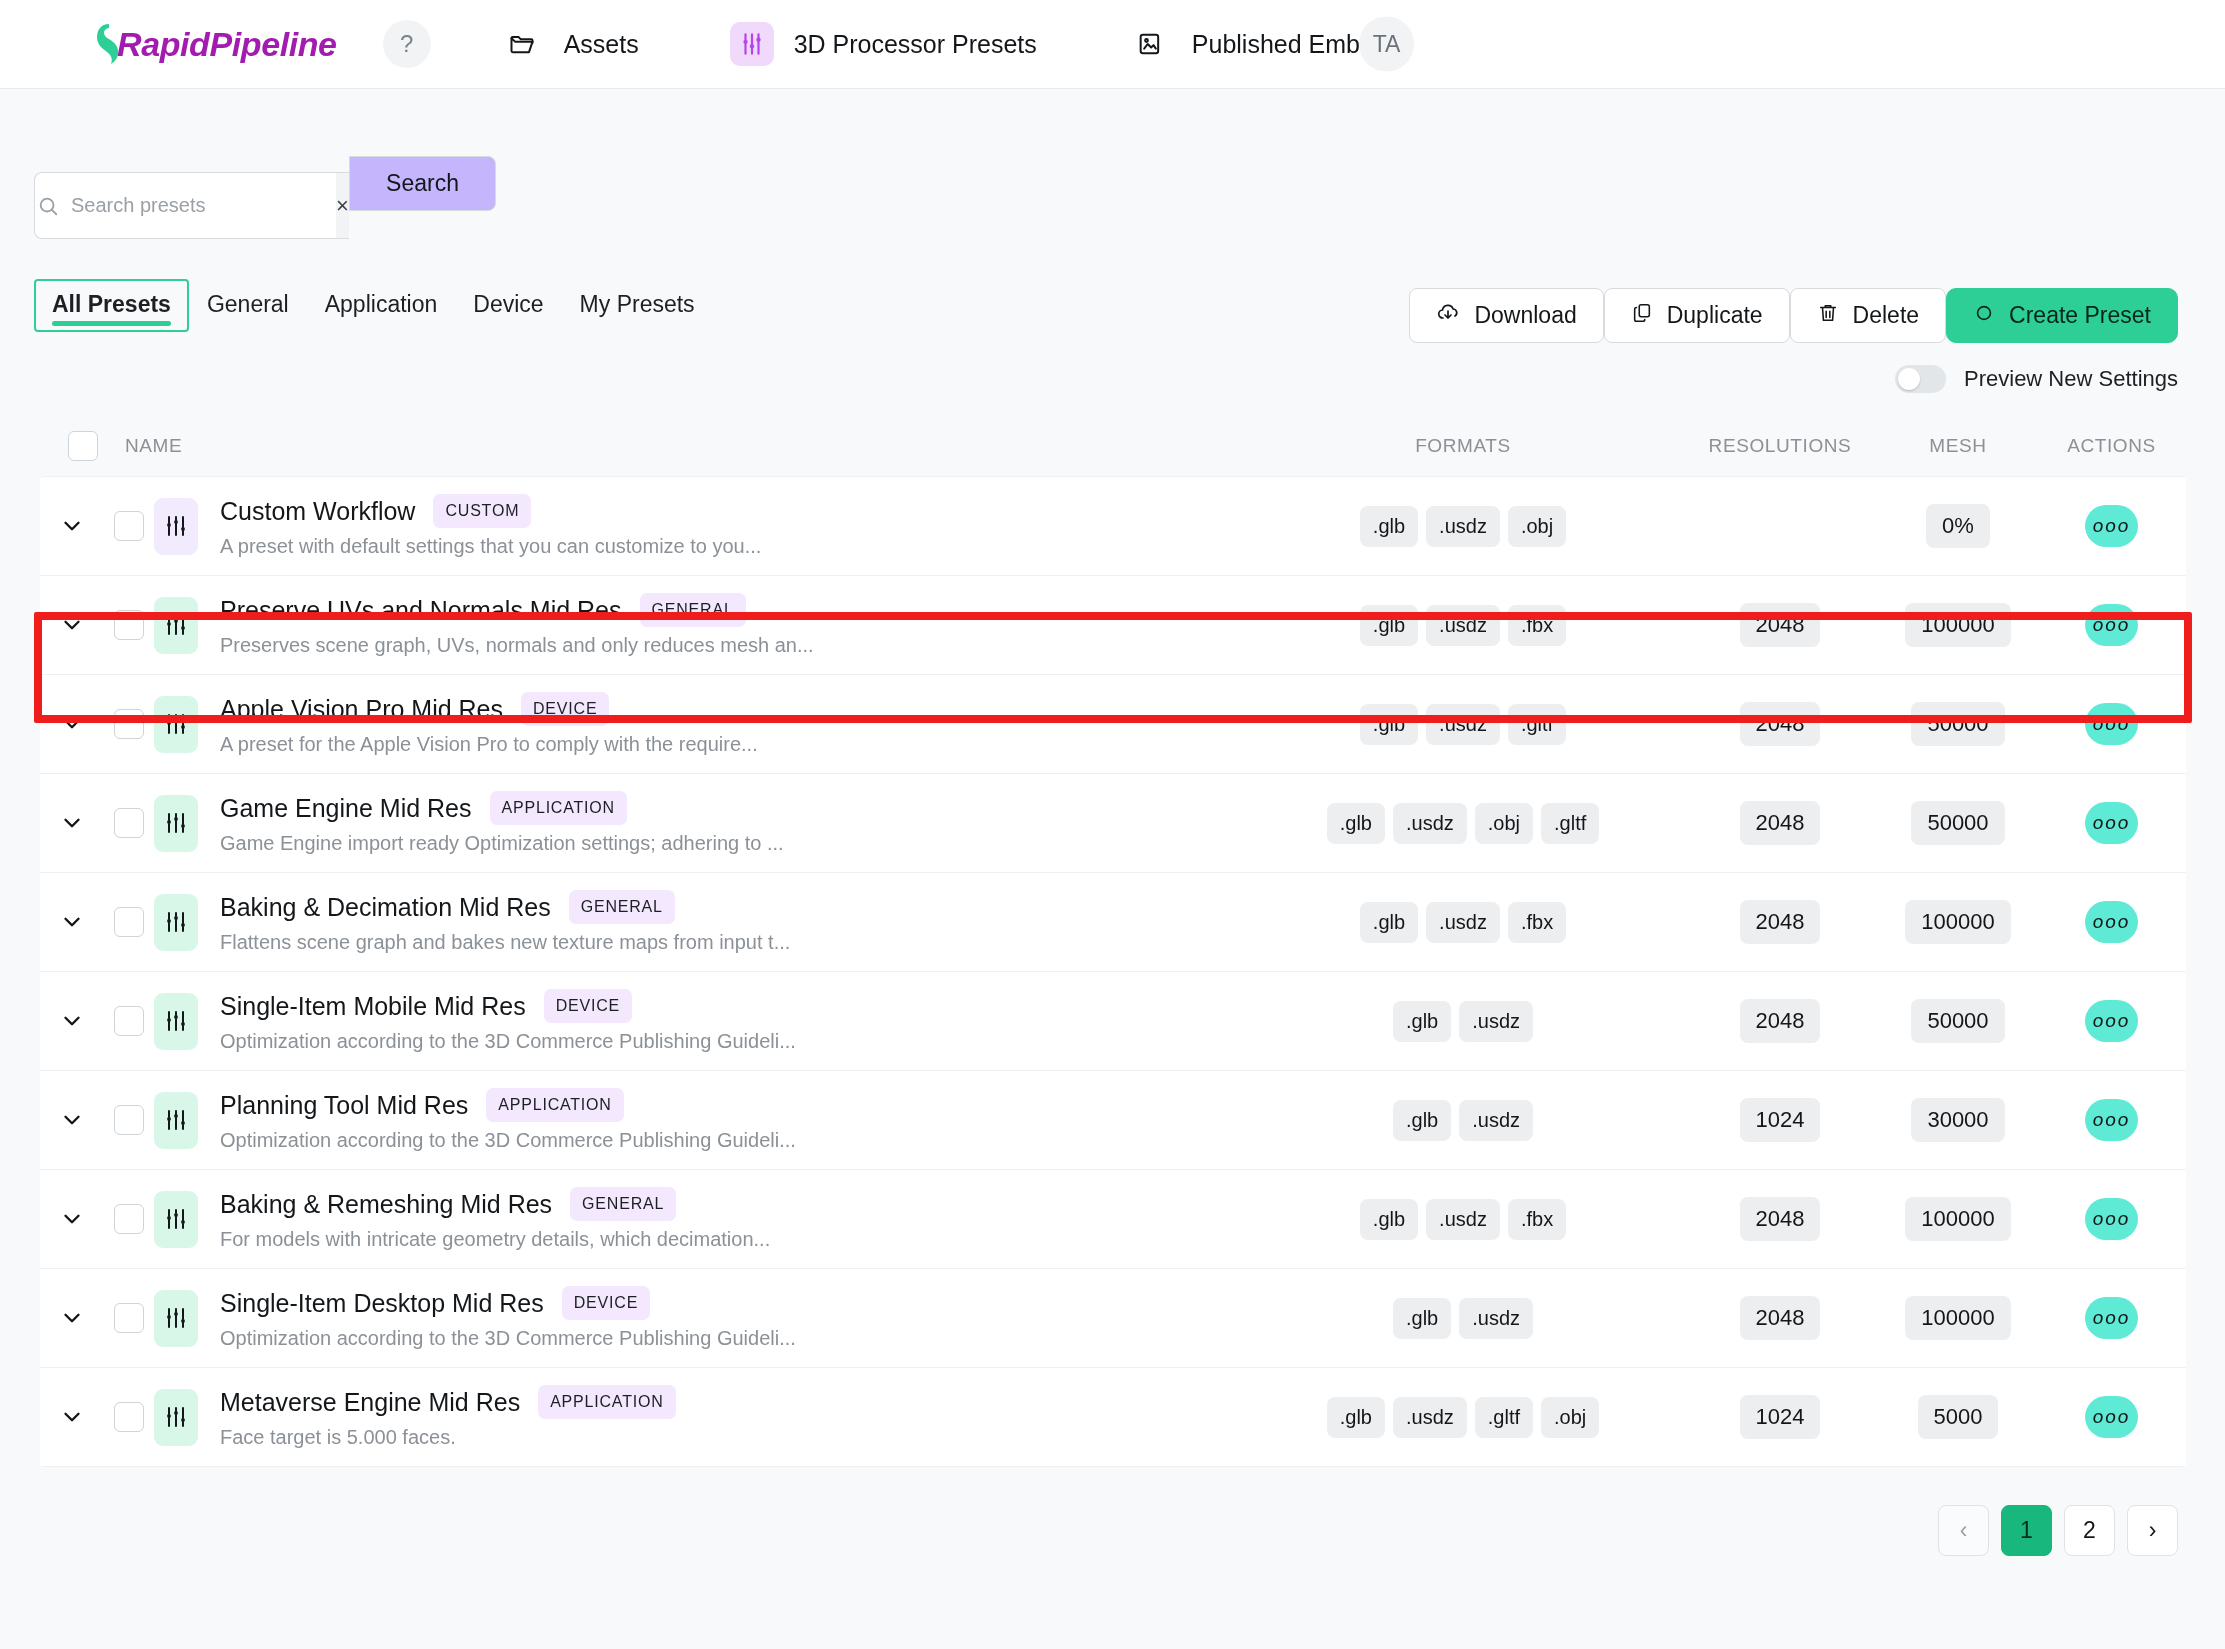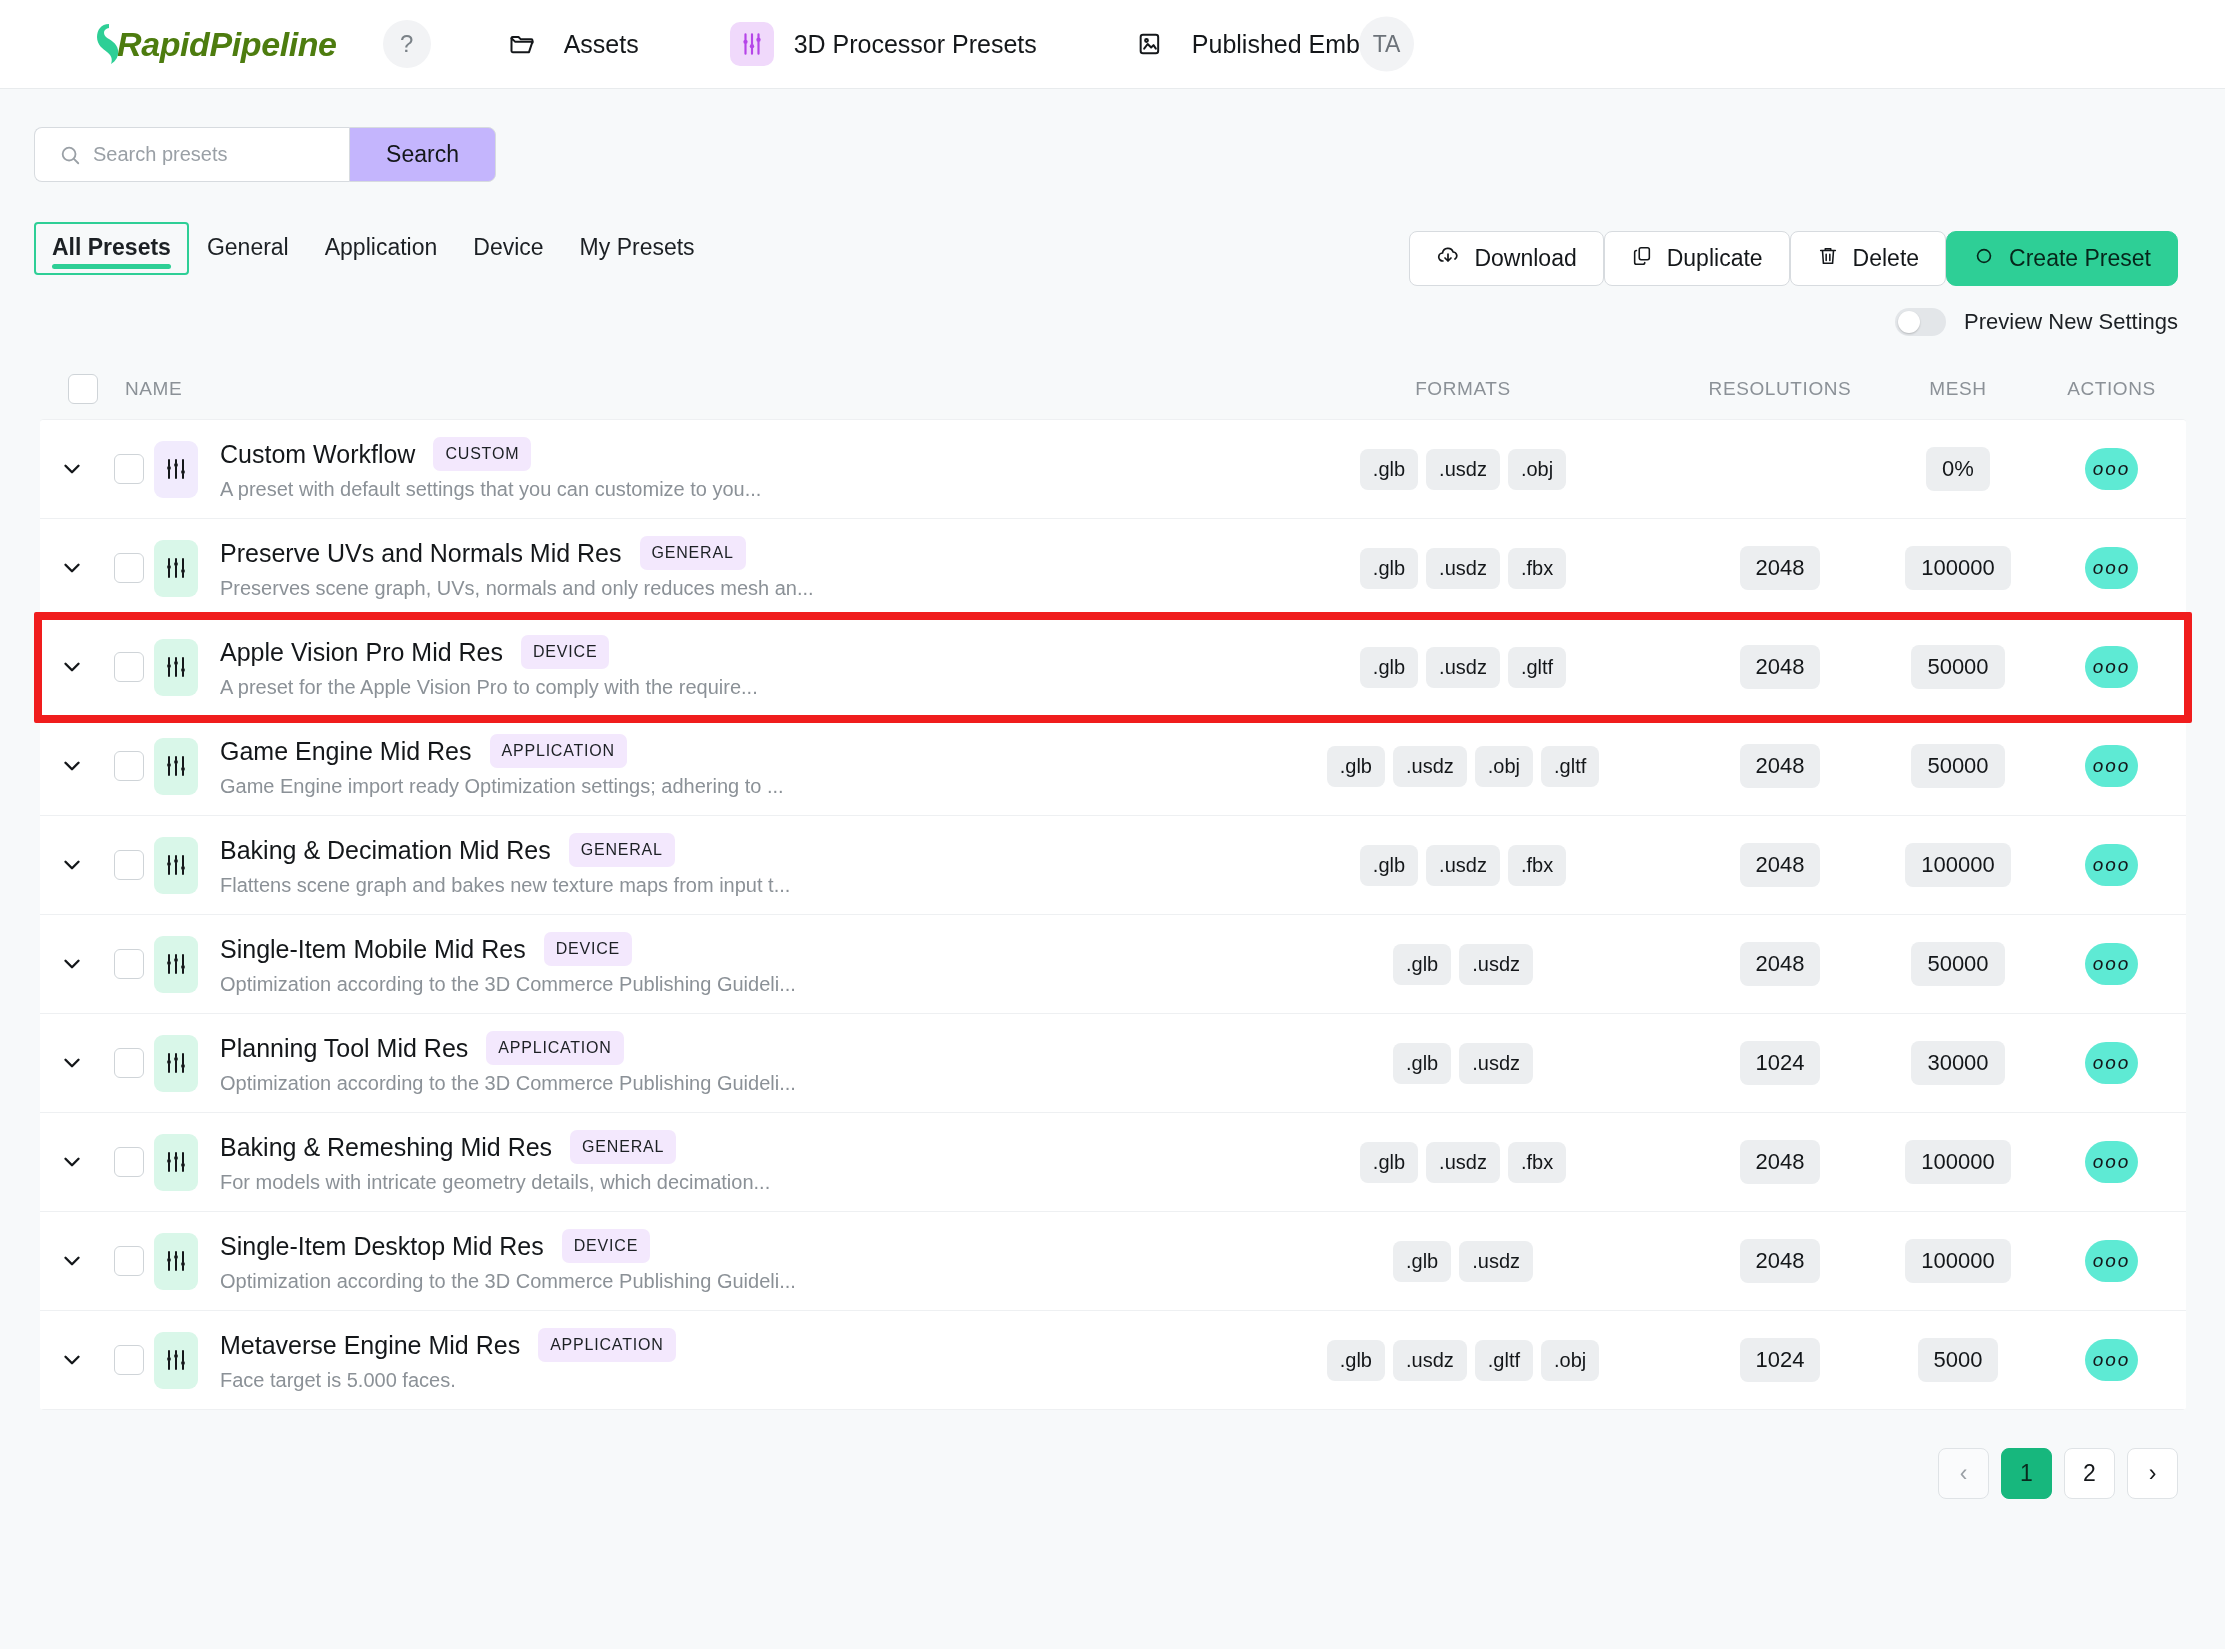--- a/index.html
+++ b/index.html
@@ -14,21 +14,21 @@
   .topnav {
     height: 89px;
     background: #ffffff;
     border-bottom: 1px solid #e8ebed;
     display: flex; align-items: center;
     position: relative;
   }
   .logo { display:flex; align-items:center; margin-left: 89px; }
   .logo-mark { width: 34px; height: 46px; position: relative; }
   .logo-mark svg { display:block; }
-  .logo-text { font-size: 34px; font-weight: 700; color: #4d7c0f; letter-spacing: -0.4px;
+  .logo-text { font-size: 34px; font-weight: 700; color: #a21caf; letter-spacing: -0.4px;
                font-style: italic; margin-left: -6px;}
   .help-btn {
     width: 48px; height: 48px; border-radius: 50%;
     background: #f2f3f5; color: #7b8288;
     display:flex; align-items:center; justify-content:center;
     font-size: 24px; margin-left: 46px; cursor: pointer;
   }
   .nav-items { display:flex; align-items:center; margin-left: 69px; gap: 0; }
   .nav-item { display:flex; align-items:center; gap: 20px; cursor:pointer; margin-right: 91px; }
   .nav-ico { width: 44px; height: 44px; display:flex; align-items:center; justify-content:center;
@@ -40,24 +40,25 @@
     width: 55px; height: 55px; border-radius: 50%;
     background: #f2f3f5; color: #6c7279;
     display:flex; align-items:center; justify-content:center;
     font-size: 23px; cursor:pointer;
   }
 
   
   .searchrow { margin: 38px 0 0 34px; display:flex; align-items:center; }
   .search-wrap {
     display:flex; align-items:center;
-    width: 315px; height: 55px;
+    width: 315px; height: 67px;
     background: #fff; border: 1px solid #d7dbdf;
     border-radius: 8px 0 0 8px; border-right: none;
-    padding-left: 24px;
+    padding-left: 2px;
+    margin-top: 45px;
   }
   .search-ico { color: #9aa0a6; display:flex; }
   .search-input {
     border:none; outline:none; flex:1; height: 100%;
     font-size: 20px; color: #14171a; padding-left: 12px;
     font-family: "Liberation Sans", sans-serif; background: transparent;
   }
   .search-input::placeholder { color: #9aa0a6; }
   .clear-btn {
     width: 44px; height: 100%; background:#f2f3f5; color:#3c4147;

